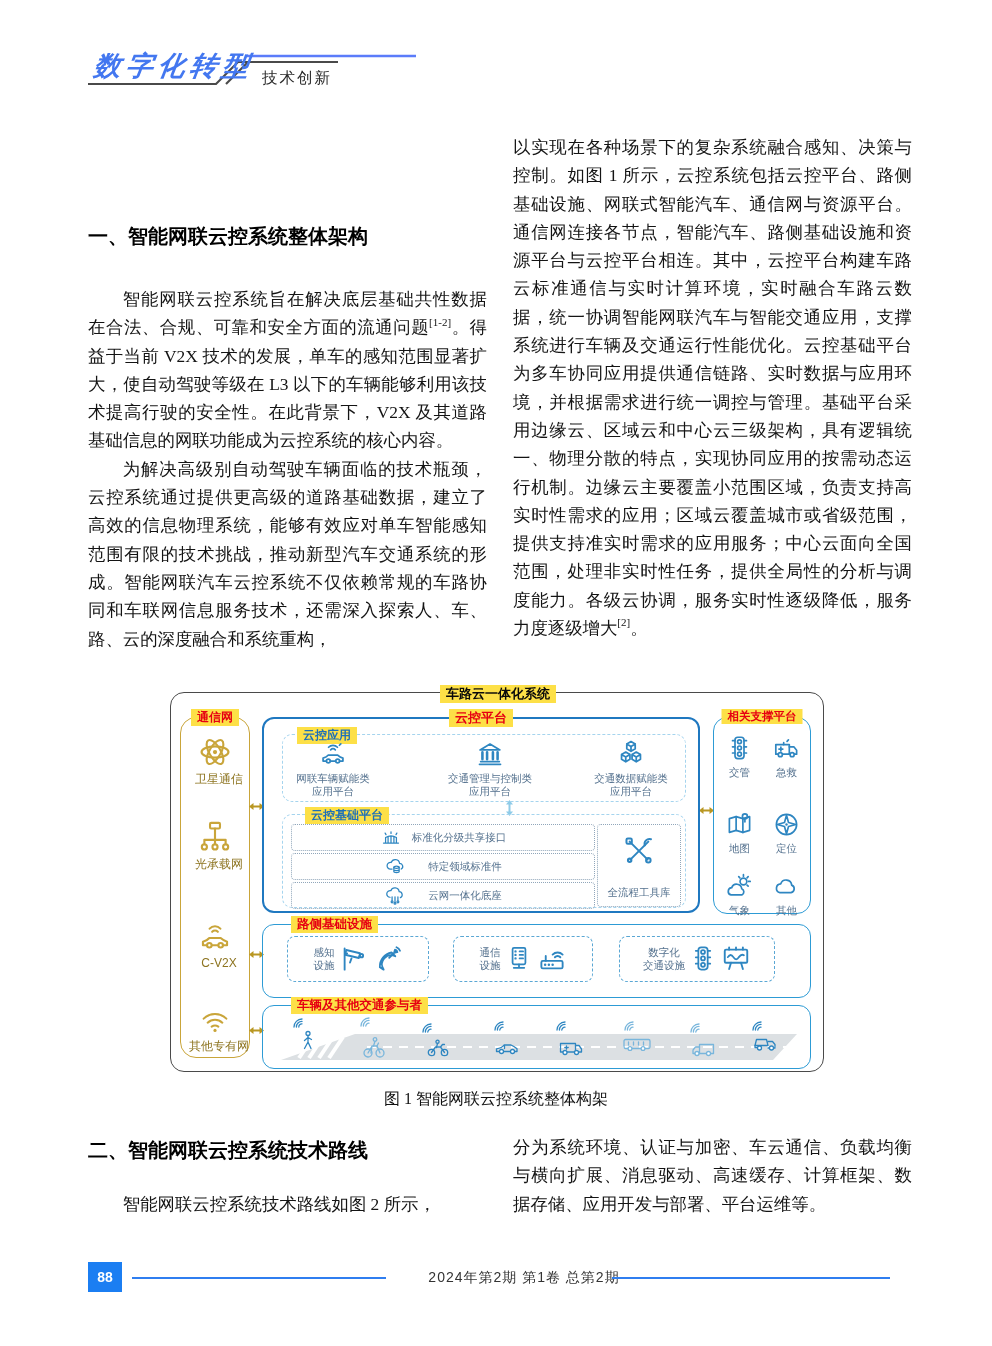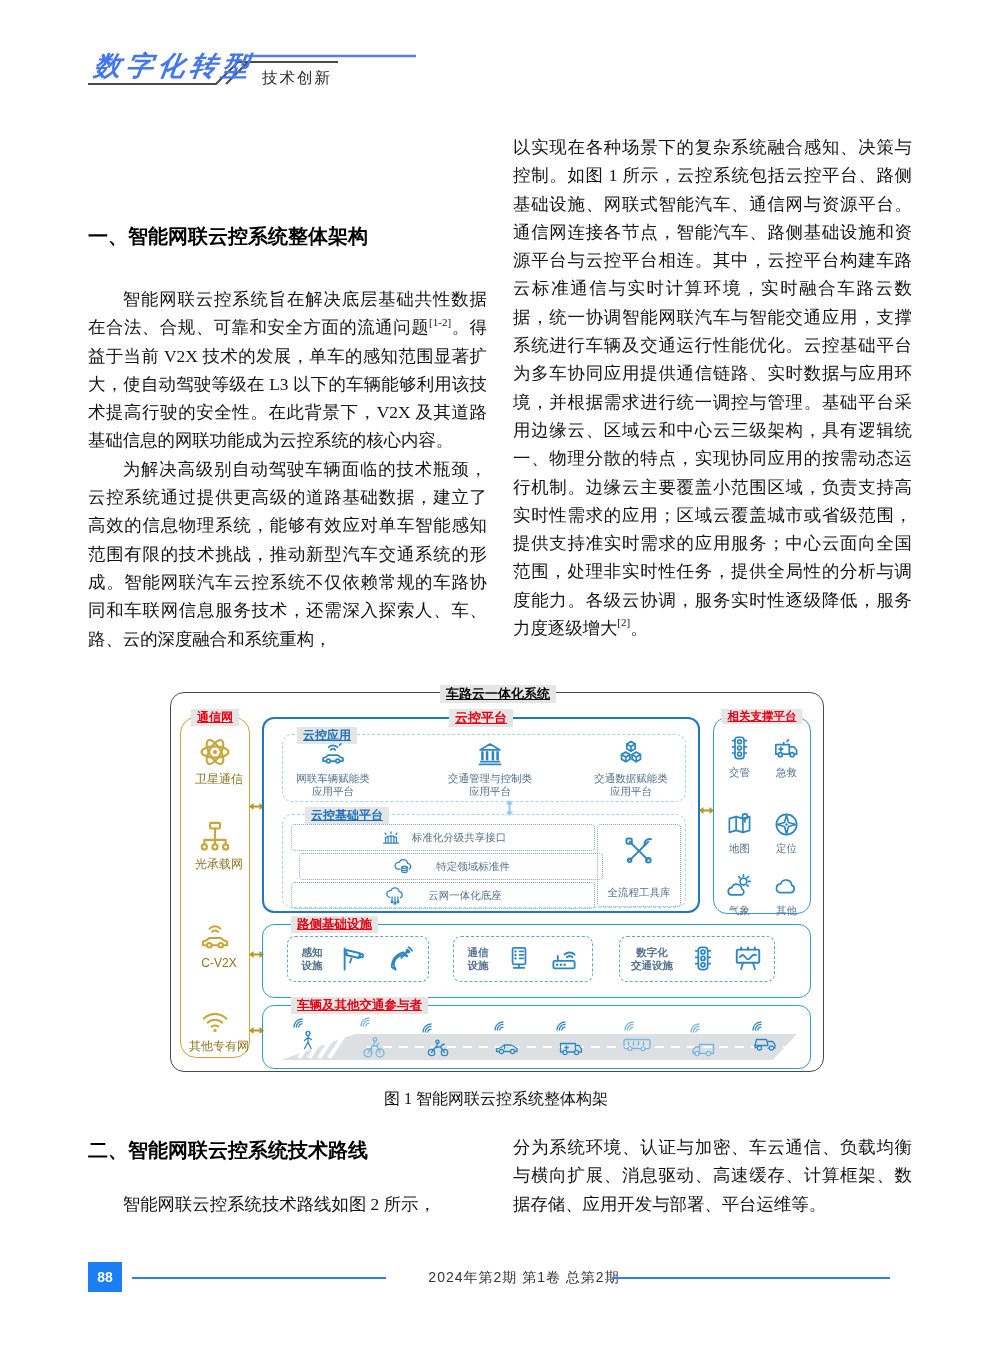--- a/index.html
+++ b/index.html
@@ -25,34 +25,34 @@
   .fig{position:absolute;left:168px;top:684px;width:660px;height:392px;
        font-family:"Liberation Sans",sans-serif;}
   .box{position:absolute;box-sizing:border-box;border-radius:12px;}
   .b-outer{left:2px;top:8px;width:654px;height:380px;border:1.6px solid #4a4a4a;border-radius:14px;}
   .b-gold{border:1.6px solid #c9a53a;border-radius:16px;}
   .b-blue2{border:2px solid #1f78c0;}
   .b-blue1{border:1.6px solid #2d9bd5;}
   .b-dash{border:1.5px dashed #a5d4ee;border-radius:10px;}
   .b-dash2{border:1.3px dashed #5aa7d4;border-radius:8px;}
   .b-dot{border:1.2px dotted #90a6ba;border-radius:4px;}
-  .tag{position:absolute;background:#e5e5e5;padding:0 6px;white-space:nowrap;font-weight:bold;text-decoration:underline;}
+  .tag{position:absolute;background:#fde047;padding:0 6px;white-space:nowrap;font-weight:bold;}
   .tag.center{left:50%;transform:translateX(-50%);}
   .tag-red{color:#e60012;font-size:12.5px;}
   .tag-blue{color:#1d6fb8;font-size:12px;}
   .tag-dark{color:#0a0a0a;font-size:13px;}
   .dlabel{font-size:10.5px;color:#54718e;line-height:13px;}
   .glabel{font-size:12px;color:#8d7420;line-height:13px;margin-left:8px;}
   .pre{white-space:pre-line;}
   .citem{position:absolute;width:100%;text-align:center;}
   .app-item{position:absolute;width:120px;text-align:center;}
   .row{position:absolute;left:8px;width:302px;height:25px;display:flex;align-items:center;
        justify-content:center;gap:22px;}
   .sup-item{position:absolute;width:45px;text-align:center;}
-  .rsub{display:flex;align-items:center;justify-content:center;gap:16px;text-align:center;font-weight:bold;}
+  .rsub{display:flex;align-items:center;justify-content:center;gap:4px;text-align:center;}
   .ic{fill:none;stroke:#2e86c1;stroke-width:1.5;stroke-linecap:round;stroke-linejoin:round;}
   .ic.g{stroke:#c9a53a;}
   .veh{fill:none;stroke-width:1.3;stroke-linecap:round;stroke-linejoin:round;}
 
   .fig-caption{position:absolute;left:0;top:1089px;width:992px;text-align:center;
        font-size:16px;color:#111;}
 
   
   .page-num{position:absolute;left:88px;top:1262px;width:34px;height:30px;background:#1b7ef2;
        color:#fff;font:bold 14px "Liberation Sans",sans-serif;display:flex;align-items:center;justify-content:center;}
@@ -193,21 +193,21 @@
       <div class="box b-dash" style="left:18px;top:95px;width:404px;height:94px;">
         <div class="tag tag-blue" style="left:22px;top:-8px;">云控基础平台</div>
 
         <div class="row b-dot" style="top:9px;gap:10px;">
           <svg width="22" height="20" viewBox="0 0 24 24" class="ic">
             <path d="M3 18h18M5.5 18v-6.5Q12 7.5 18.5 11.5V18M8.5 18v-7M12 18v-8M15.5 18v-7"></path>
             <path d="M6 8 5 6.2M12 6.5v-2M18 8l1-1.8"></path>
           </svg>
           <span class="dlabel">标准化分级共享接口</span>
         </div>
-        <div class="row b-dot" style="top:38px;margin-left:8px;">
+        <div class="row b-dot" style="top:38px;">
           <svg width="22" height="20" viewBox="0 0 24 24" class="ic">
             <path d="M8.5 14.5H6.5a4 4 0 1 1 .9-7.9A5.2 5.2 0 0 1 17.5 7.8a3.6 3.6 0 0 1 2 6.7"></path>
             <ellipse cx="13.8" cy="12.3" rx="3.2" ry="1.3"></ellipse>
             <path d="M10.6 12.3v5.2c0 .7 1.4 1.3 3.2 1.3s3.2-.6 3.2-1.3V12.3M10.6 15c0 .7 1.4 1.3 3.2 1.3s3.2-.6 3.2-1.3"></path>
           </svg>
           <span class="dlabel">特定领域标准件</span>
         </div>
         <div class="row b-dot" style="top:67px;">
           <svg width="22" height="20" viewBox="0 0 24 24" class="ic">
             <path d="M6 13.5a4 4 0 1 1 1-7.9A5.2 5.2 0 0 1 17 6.8a3.8 3.8 0 0 1 1.5 7.2"></path>

